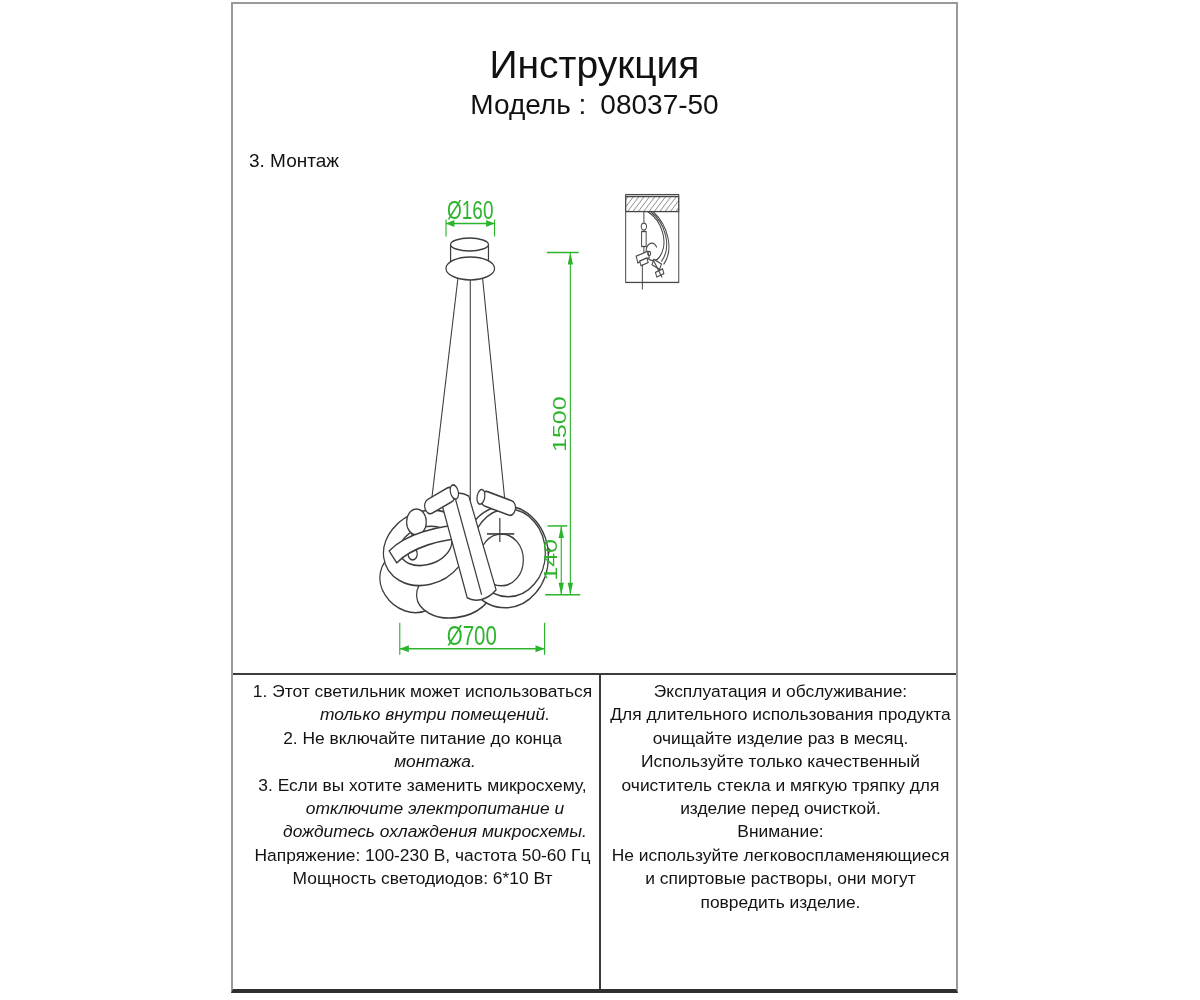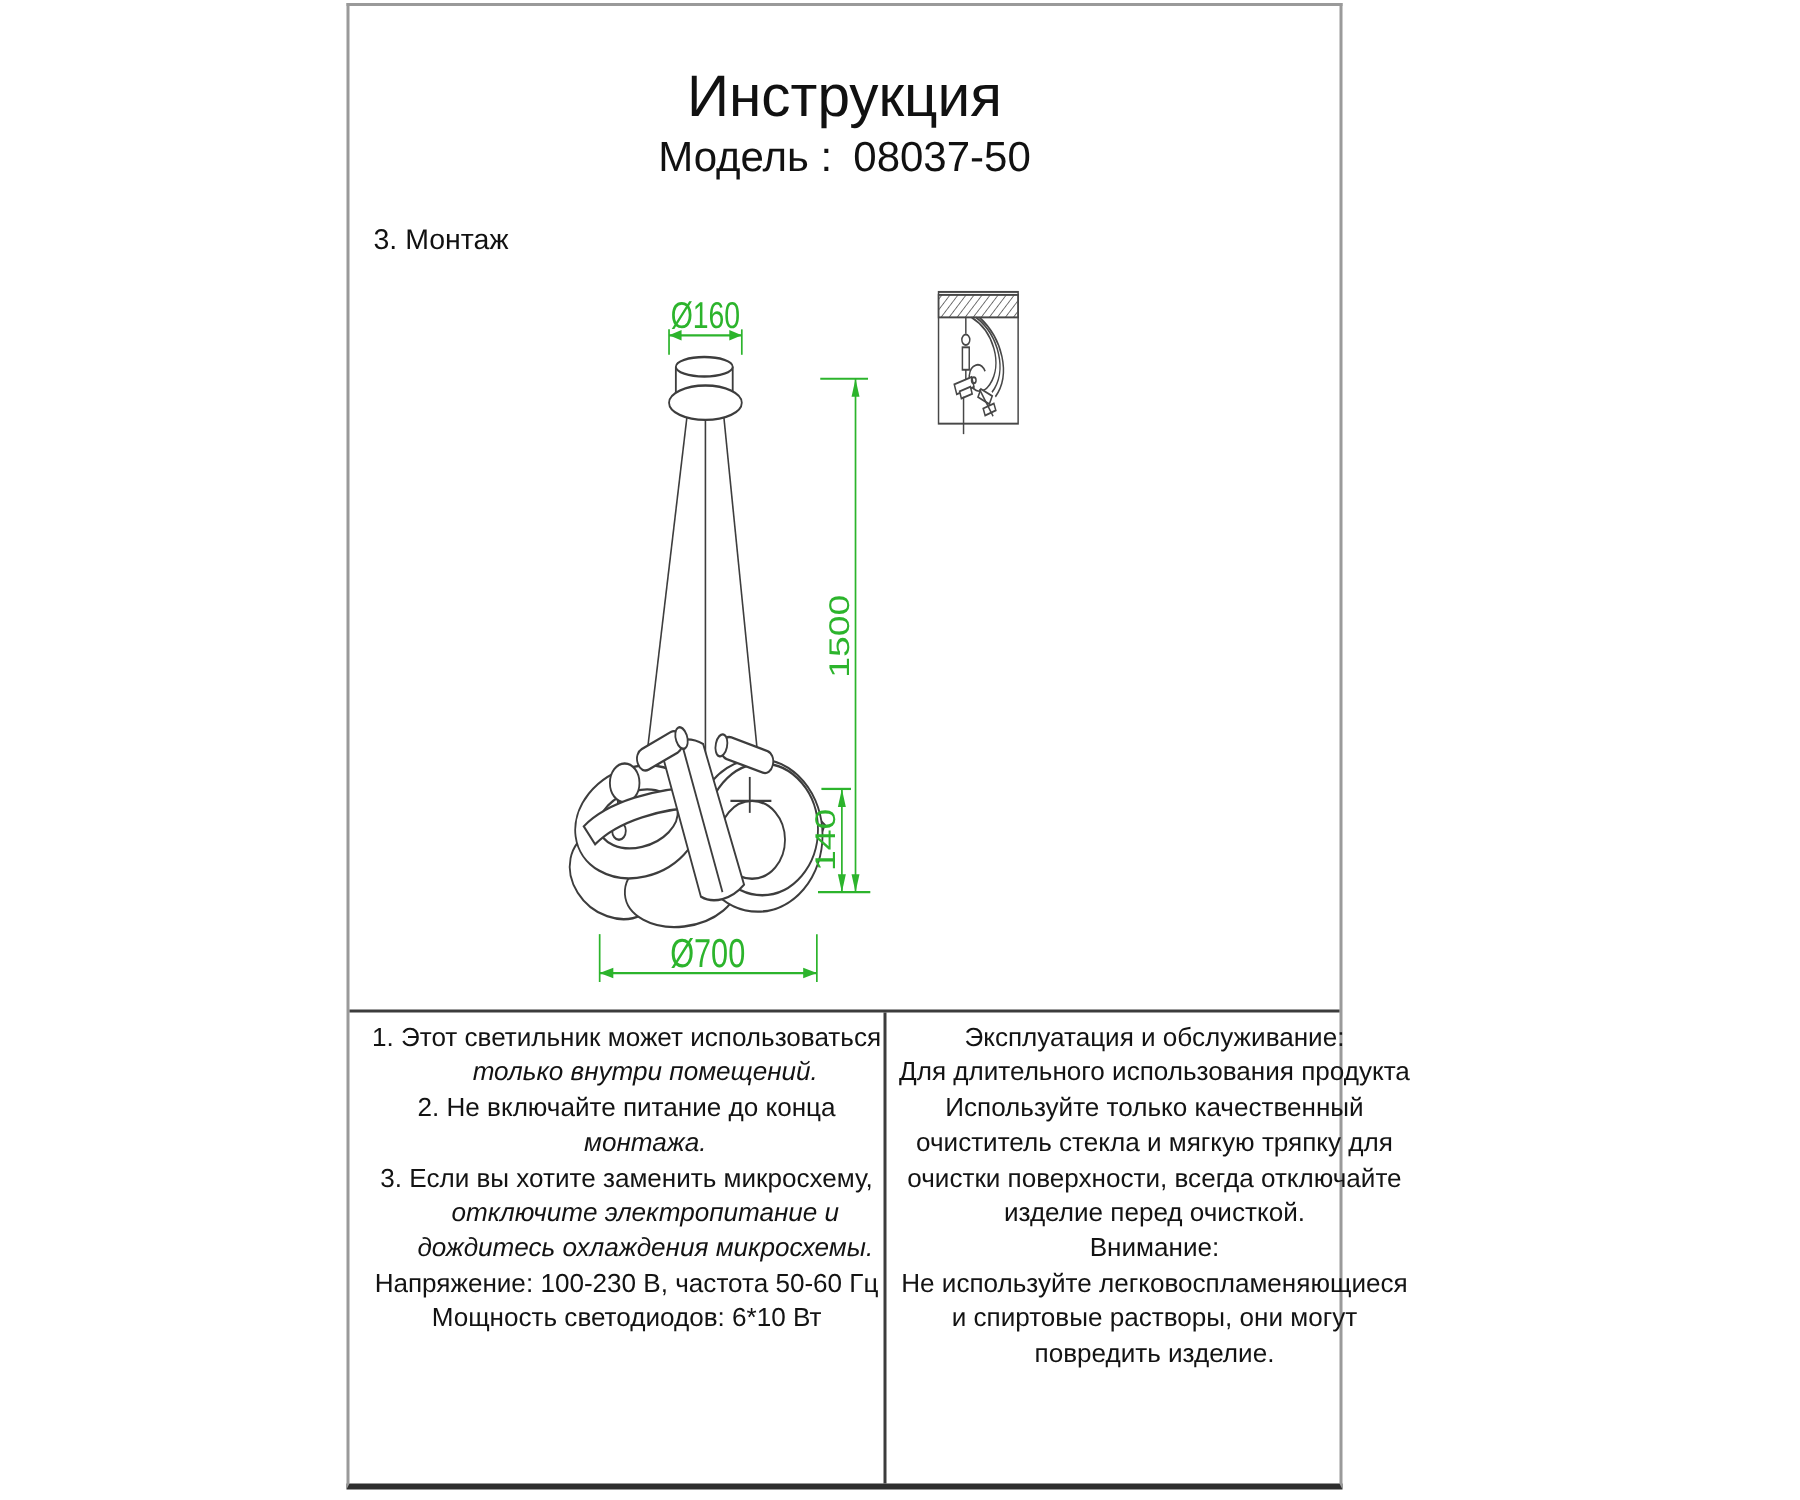--- a/index.html
+++ b/index.html
@@ -1,21 +1,21 @@
 <!DOCTYPE html>
 <html><head>
 <meta charset="utf-8">
 <style>
   html,body{margin:0;padding:0;background:#ffffff;}
   .viewport{
     position:relative;width:1200px;height:1000px;background:#ffffff;
     font-family:"Liberation Sans",sans-serif;color:#161616;overflow:hidden;
   }
   .page{
-    position:absolute;left:231px;top:2px;width:664px;height:991px;
+    position:absolute;left:231px;top:2px;width:727px;height:991px;
     box-sizing:border-box;background:#ffffff;
     border:2px solid #9a9a9a;border-bottom:4px solid #2e2e2e;
   }
   .title{
     position:absolute;top:38px;left:0;width:100%;text-align:center;
     font-size:39px;line-height:46px;color:#111;
   }
   .model{
     position:absolute;top:84px;left:0;width:100%;text-align:center;
     font-size:28px;line-height:34px;color:#111;
@@ -176,26 +176,26 @@
           <div class="line">Напряжение: 100-230 В, частота 50-60 Гц</div>
 
           <div class="line">Мощность светодиодов: 6*10 Вт</div>
         </div>
       <div class="cell cell-right">
 
           <div class="line">Эксплуатация и обслуживание:</div>
 
           <div class="line">Для длительного использования продукта</div>
 
+          <div class="line">очищайте изделие раз в месяц.</div>
 
           <div class="line">Используйте только качественный</div>
 
           <div class="line">очиститель стекла и мягкую тряпку для</div>
 
-          <div class="line">очистки поверхности, всегда отключайте</div>
 
           <div class="line">изделие перед очисткой.</div>
 
           <div class="line">Внимание:</div>
 
           <div class="line">Не используйте легковоспламеняющиеся</div>
 
           <div class="line">и спиртовые растворы, они могут</div>
 
           <div class="line">повредить изделие.</div>

